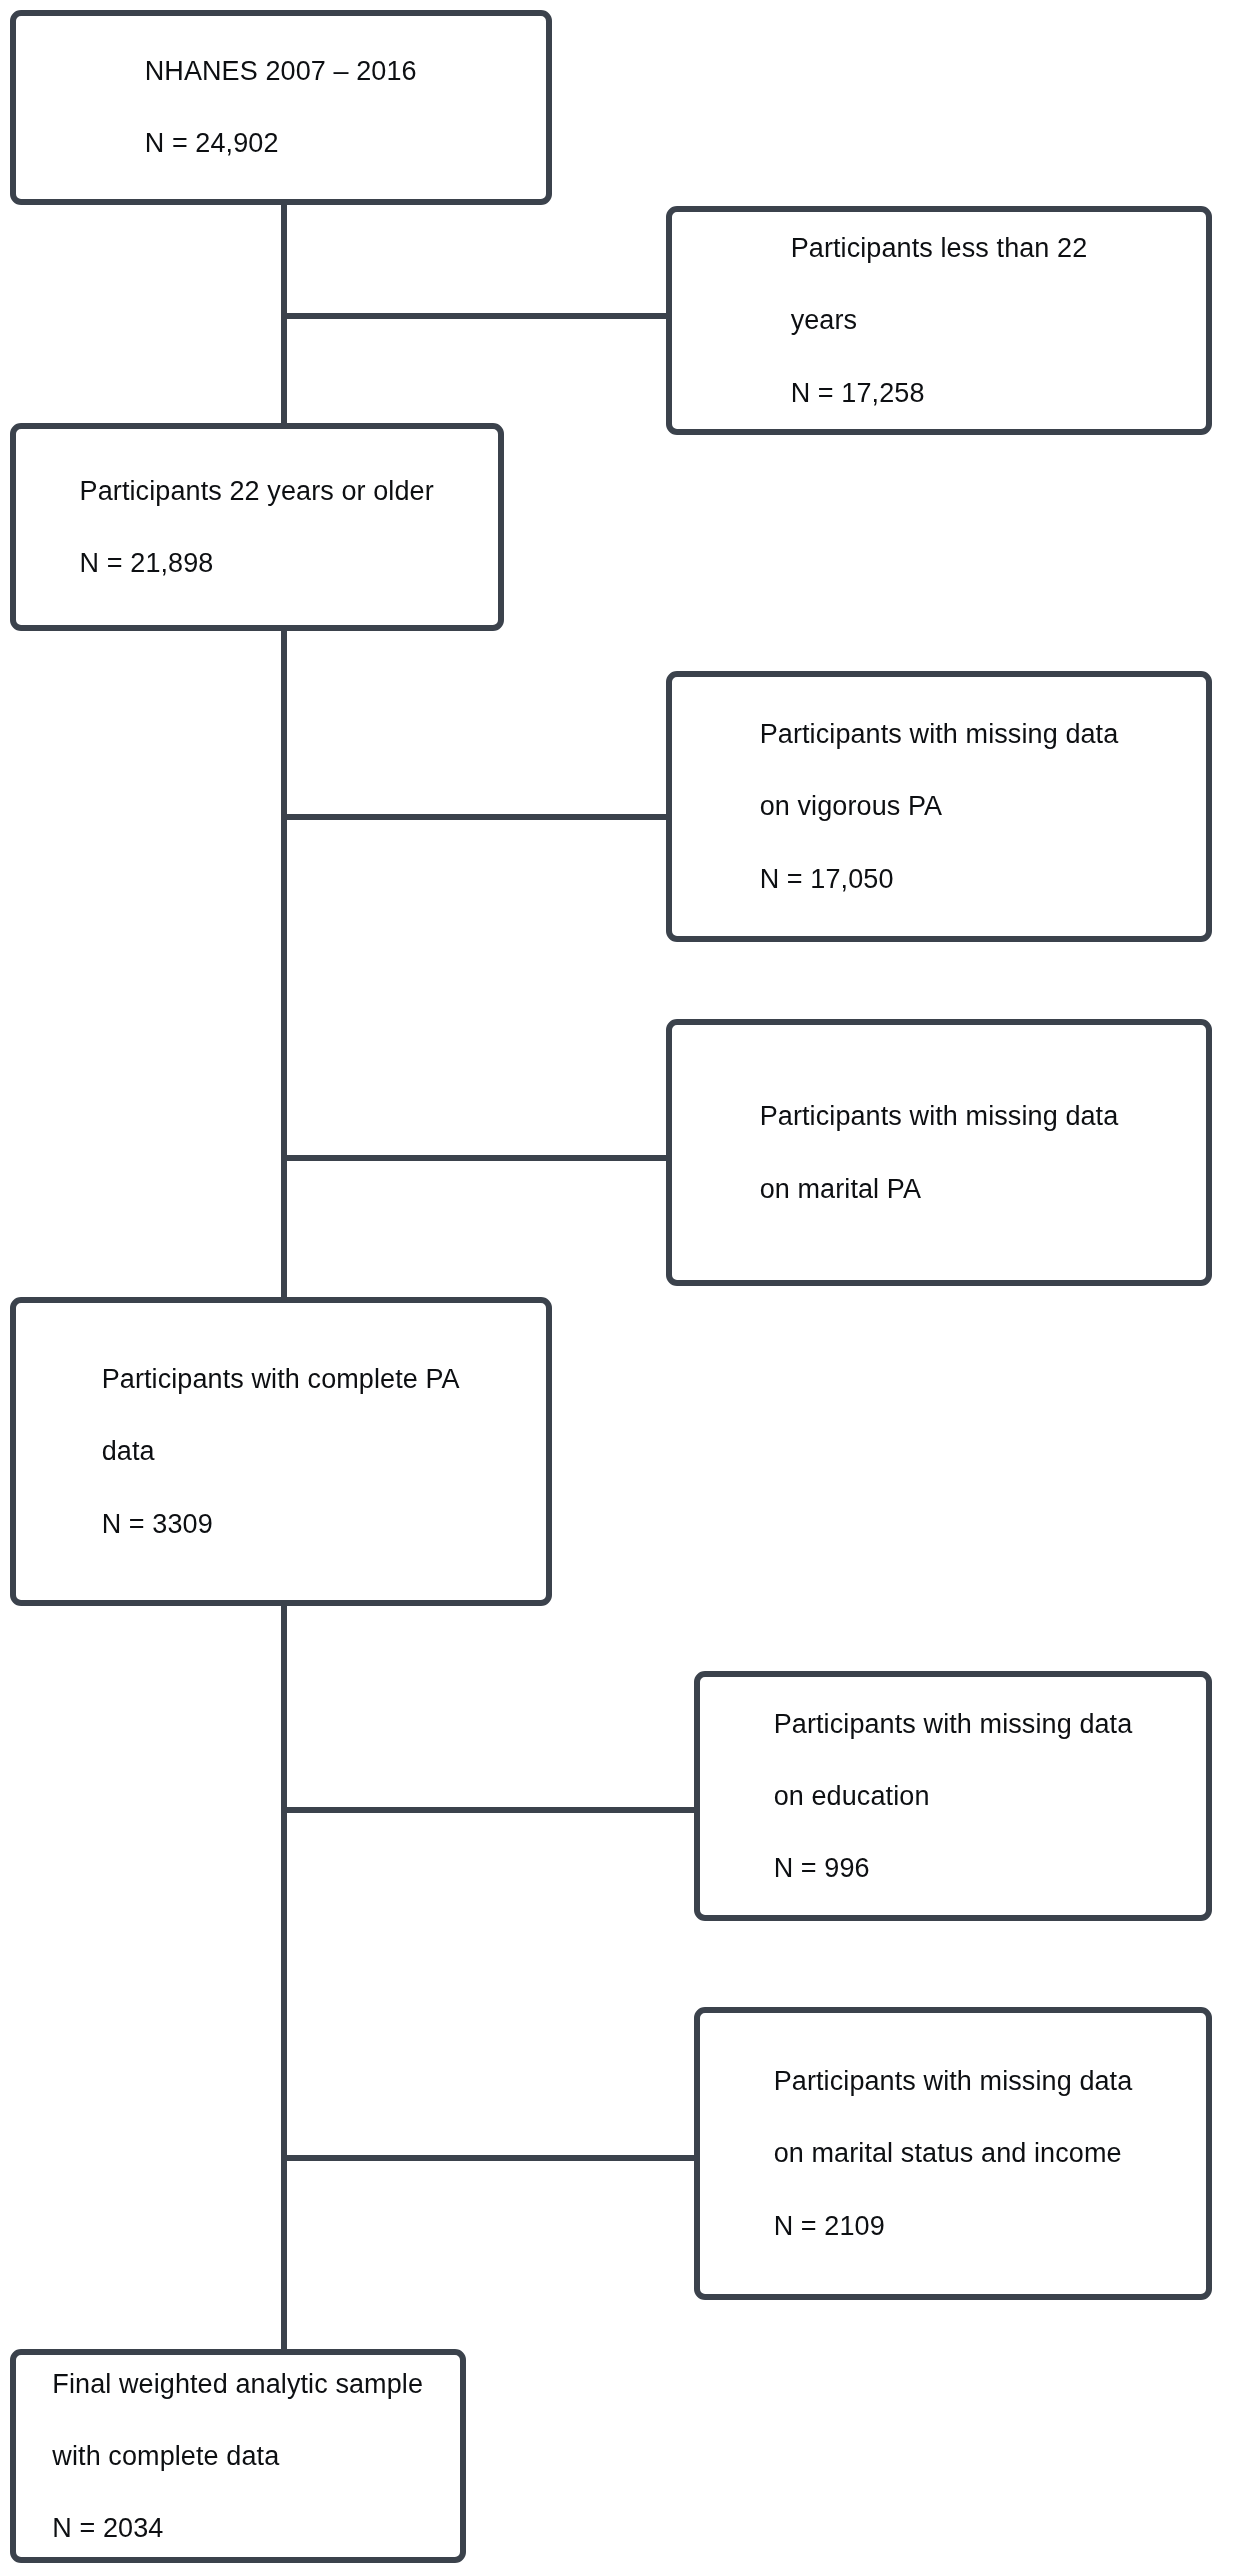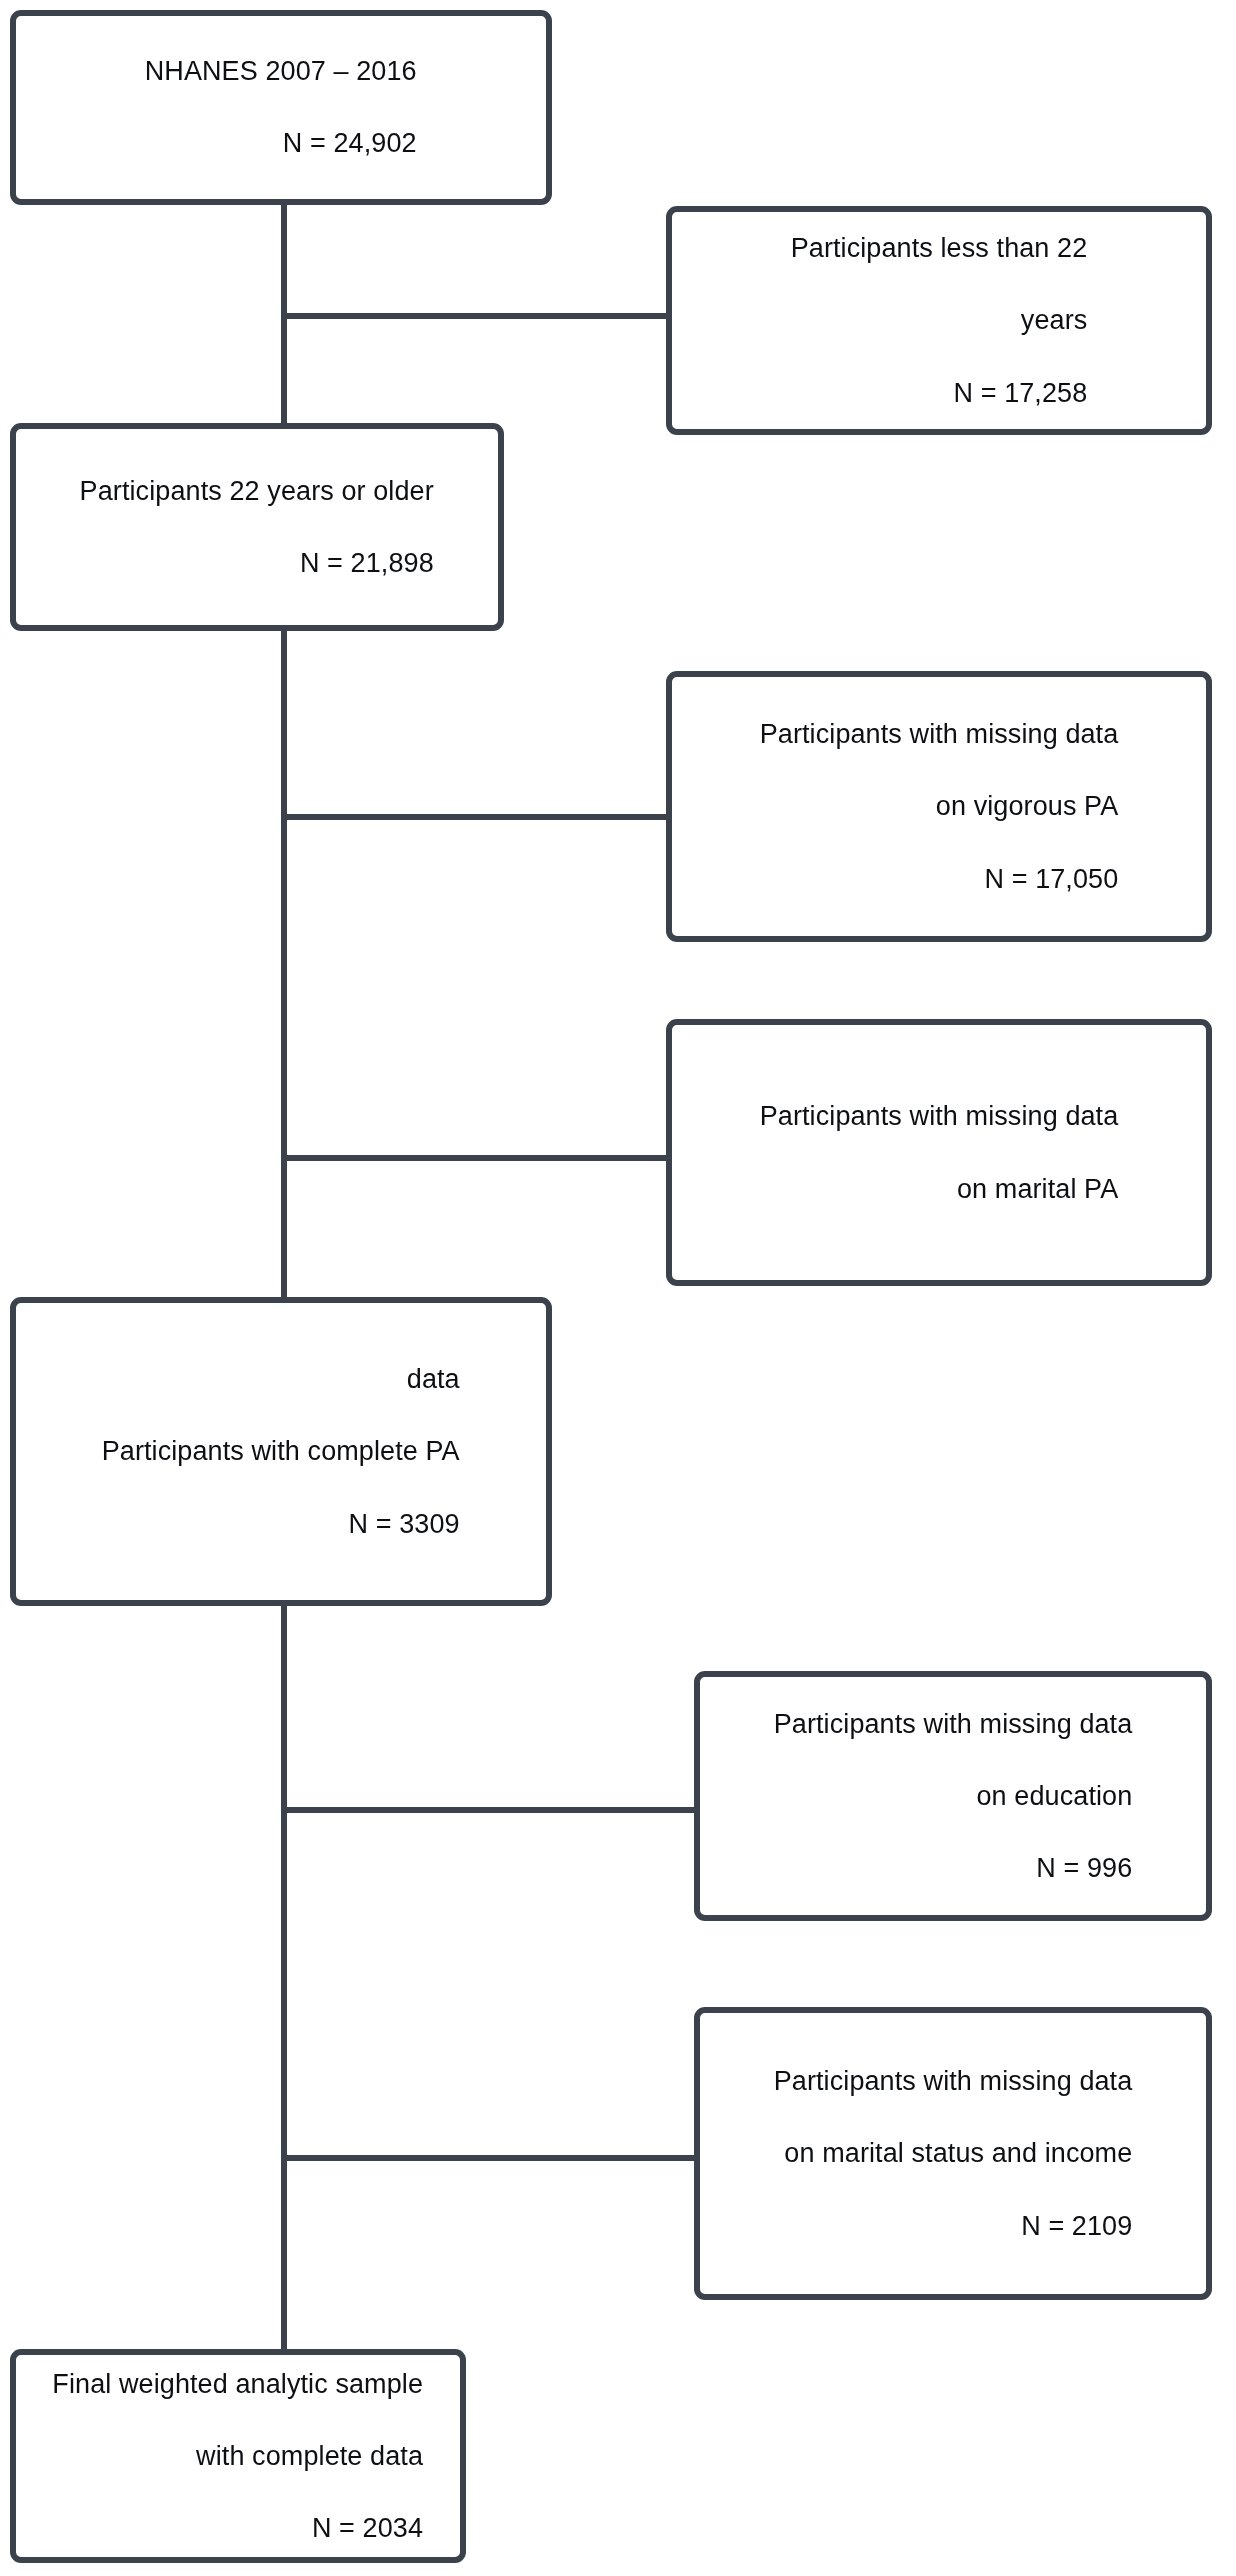--- a/index.html
+++ b/index.html
@@ -23,21 +23,21 @@
     box-sizing: border-box;
     background: #ffffff;
     border: 6.3px solid #3b424c;
     border-radius: 11px;
     display: flex;
     align-items: center;
     justify-content: center;
     z-index: 3;
   }
   .node-text {
-    text-align: right;
+    text-align: left;
     color: #0d0f12;
     font-size: 27px;
     line-height: 1.34;
     font-weight: 400;
     letter-spacing: 0.1px;
     padding: 0 15.3px;
     white-space: pre-line;
     font-family: "Liberation Sans", sans-serif;
   }
   .node-text .nline { display: block; }
@@ -102,22 +102,22 @@
 
   <div class="node-box" style="left:666px; top:1019px; width:546px; height:267px;">
     <div class="node-text">
       <span class="nline">Participants with missing data</span>
       <span class="nline">on marital PA</span>
     </div>
   </div>
 
   <div class="node-box" style="left:9.7px; top:1297px; width:542px; height:309px;">
     <div class="node-text">
+      <span class="nline">Participants with complete PA</span>
       <span class="nline">data</span>
-      <span class="nline">Participants with complete PA</span>
       <span class="nline">N = 3309</span>
     </div>
   </div>
 
   <div class="node-box" style="left:694px; top:1671px; width:518px; height:250px;">
     <div class="node-text">
       <span class="nline">Participants with missing data</span>
       <span class="nline">on education</span>
       <span class="nline">N = 996</span>
     </div>

